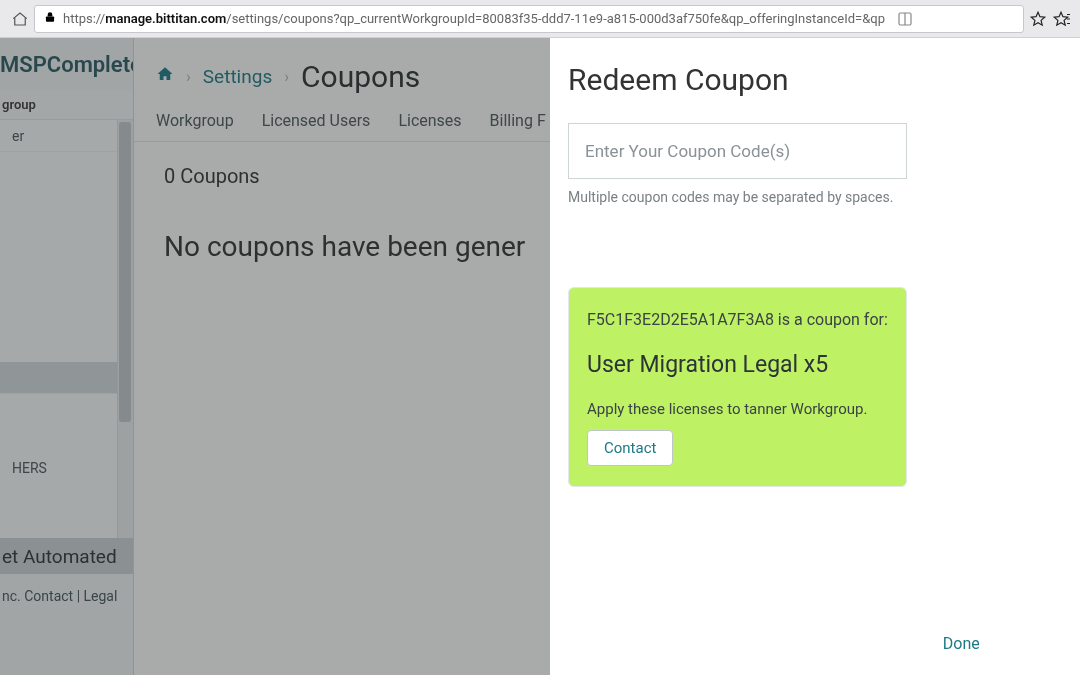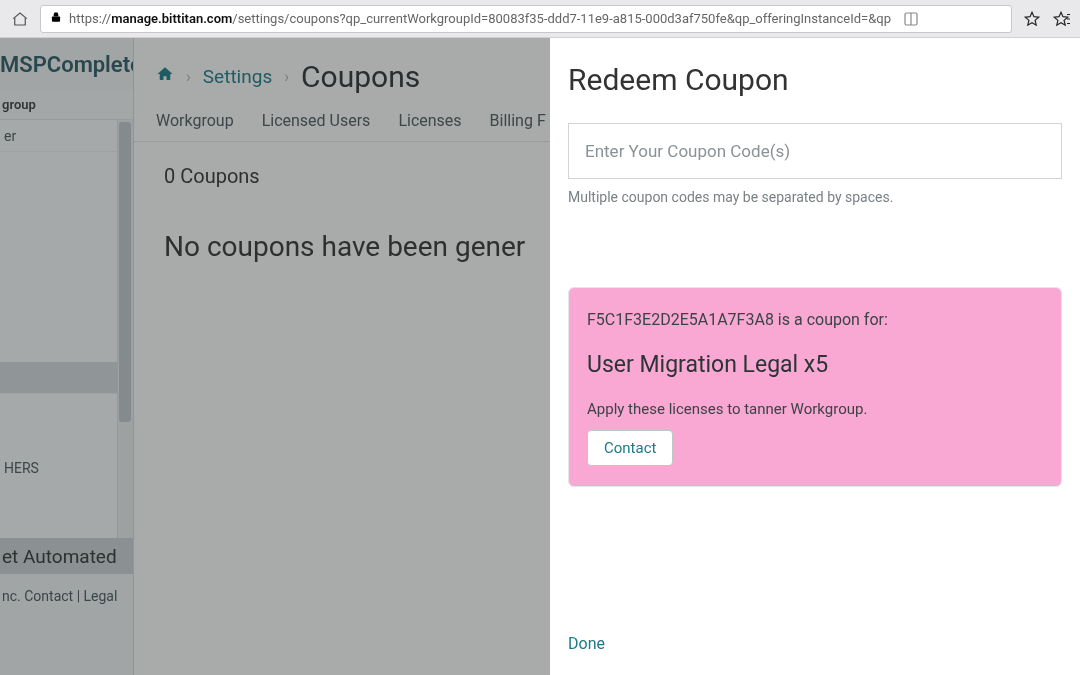--- a/index.html
+++ b/index.html
@@ -6,21 +6,21 @@
   html, body { width: 1080px; height: 675px; overflow: hidden; background: #fff; }
 
   
   .browser-bar {
     height: 38px;
     background: #e9e9ec;
     border-bottom: 1px solid #d0d0d4;
     display: flex;
     align-items: center;
     padding: 0 6px;
-    gap: 6px;
+    gap: 0;
   }
   .chrome-icon { width: 28px; height: 28px; display: flex; align-items: center; justify-content: center; color: #555; }
   .chrome-icon svg { width: 18px; height: 18px; stroke: currentColor; fill: none; stroke-width: 1.6; }
   .lock-icon svg { width: 14px; height: 14px; }
   .url-field {
     flex: 1 1 auto;
     height: 28px;
     background: #fff;
     border: 1px solid #c8c8cc;
     border-radius: 3px;
@@ -76,21 +76,21 @@
   .side-scroll .vscroll-track {
     position: absolute; right: 0; top: 0; width: 16px; height: 100%;
     background: #eceeef; border-left: 1px solid #dcdfe1;
   }
   .side-scroll .vscroll-thumb {
     position: absolute; right: 2px; width: 12px; top: 2px; height: 300px;
     background: #c4c8cb; border-radius: 3px;
   }
   .side-item {
     height: 32px; display: flex; align-items: center;
-    padding-left: 4px;
+    padding-left: 12px;
     font-size: 14px; color: #4a5559;
     border-bottom: 1px solid #eef1f2;
     white-space: nowrap; overflow: hidden;
   }
   .side-item.selected { background: #d6dcdf; }
   .side-spacer { height: 210px; }
   .side-automated {
     height: 36px; display: flex; align-items: center;
     padding-left: 2px;
     background: #cdd3d5; color: #333; font-size: 19px;
@@ -133,38 +133,38 @@
   
   .overlay {
     position: absolute; left: 0; top: 0; width: 1080px; height: 637px;
     background: rgba(40,44,46,0.40);
   }
 
   
   .panel {
     position: absolute; right: 0; top: 0; width: 530px; height: 637px;
     background: #ffffff;
-    display: flex; flex-direction: column;
+    display: flex; flex-direction: row;
     padding: 24px 0 16px 0;
   }
   .panel-inner { padding: 0 18px 0 18px; }
   .panel-title { font-size: 30px; font-weight: 400; color: #333; margin-bottom: 26px; }
   .coupon-input {
     width: 100%; height: 56px;
     border: 1px solid #cfd4d7; border-radius: 0;
     font-size: 17px; color: #333;
     padding: 0 16px;
     outline: none;
   }
   .coupon-input::placeholder { color: #8a9297; }
   .hint { margin-top: 10px; font-size: 14px; color: #7a8185; }
   .coupon-card {
     margin-top: 82px;
     border: 1px solid #e3e7e9; border-radius: 6px;
-    background: #f9a8d4;
+    background: #bef264;
     padding: 22px 18px 20px 18px;
   }
   .coupon-line { font-size: 16px; color: #3b4346; }
   .coupon-product { font-size: 23px; color: #2d3436; margin-top: 22px; font-weight: 400; }
   .coupon-apply { font-size: 15px; color: #3b4346; margin-top: 22px; }
   .btn {
     display: inline-flex; align-items: center; justify-content: center;
     height: 36px; padding: 0 16px;
     border: 1px solid #bfc6c9; border-radius: 4px;
     background: #fff; color: #1d7a86; font-size: 15px;

